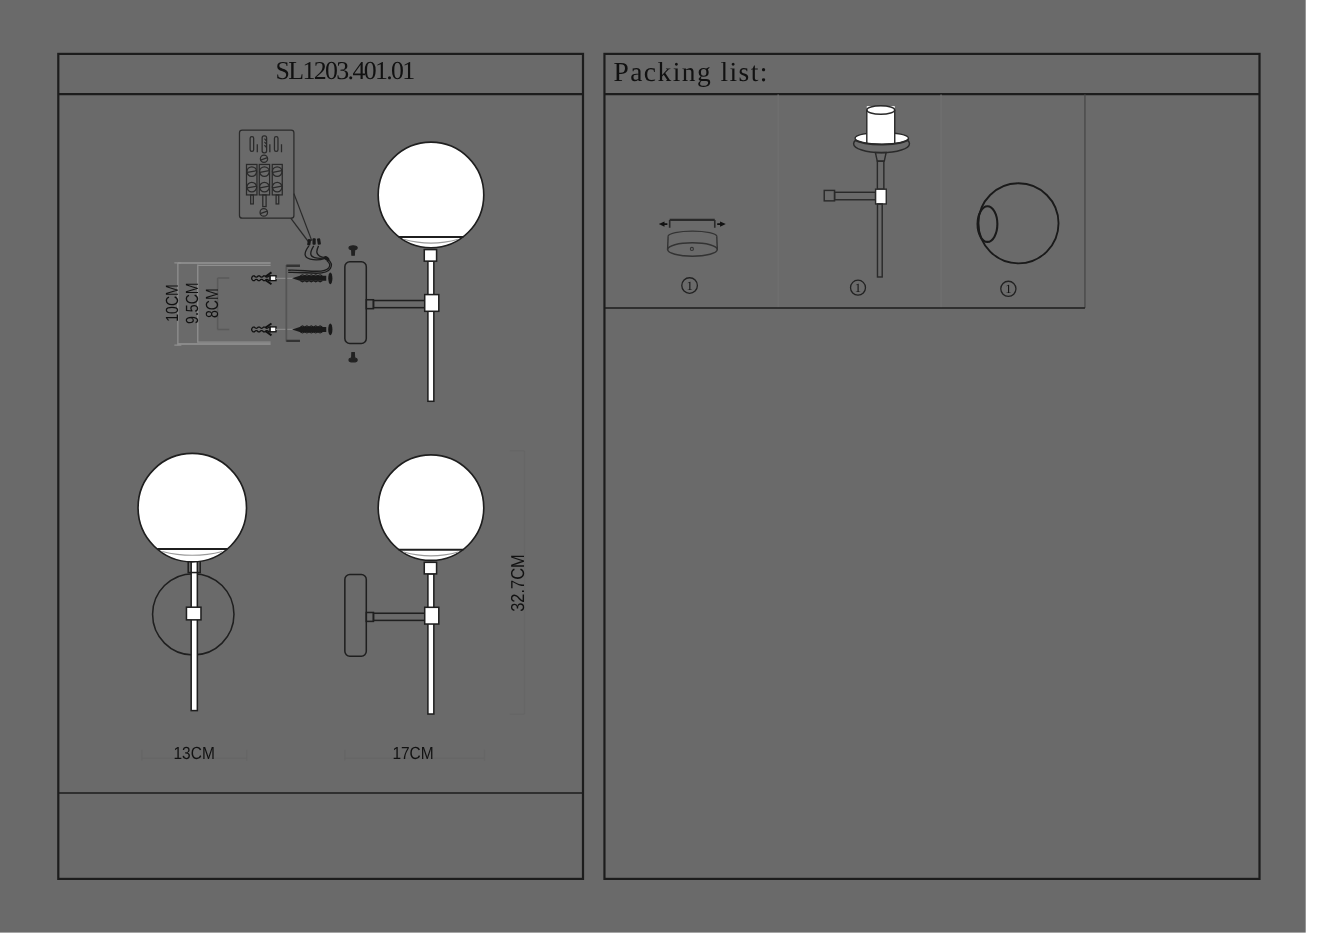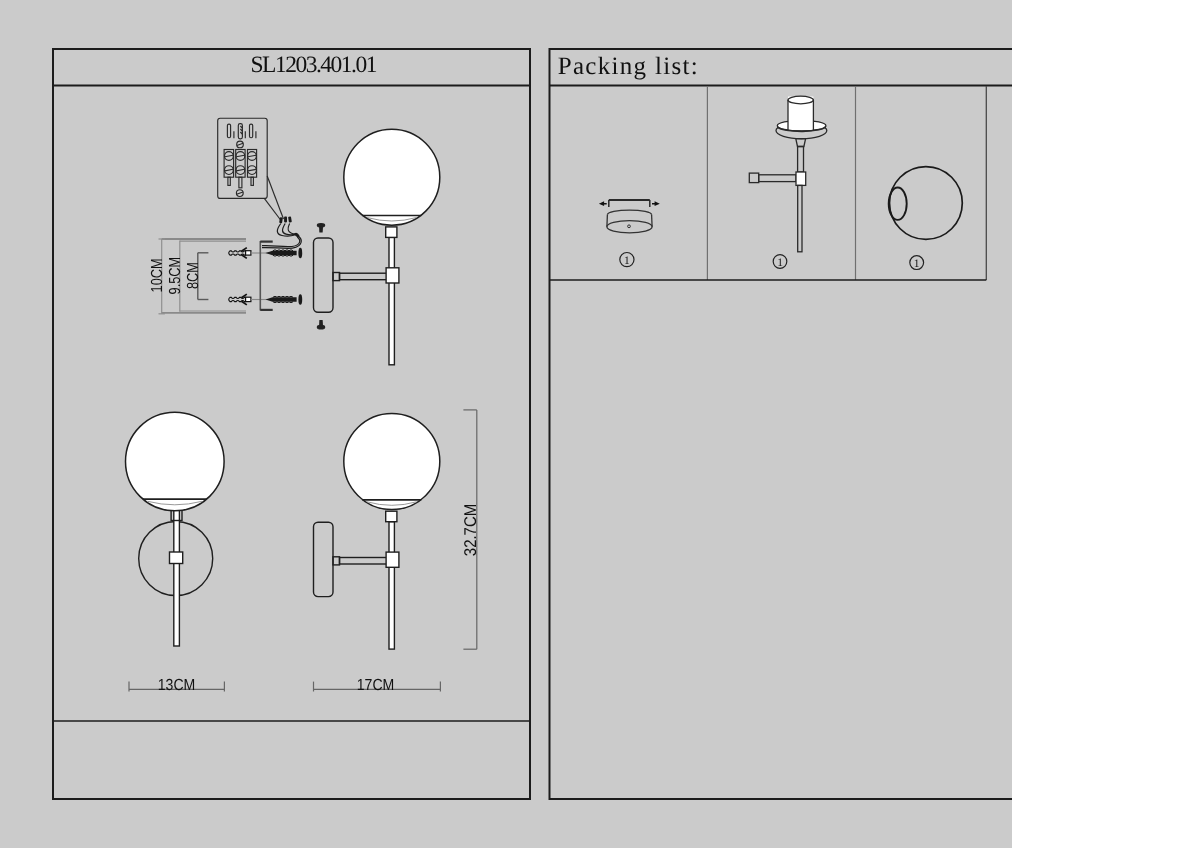--- a/index.html
+++ b/index.html
@@ -1,16 +1,16 @@
 <!DOCTYPE html>
 <html><head>
 <meta charset="utf-8">
 <style>
 html,body{margin:0;padding:0;background:#ffffff;}
-#page{position:relative;width:1012px;height:848px;background:#5eead4;overflow:hidden;-webkit-font-smoothing:antialiased;filter:grayscale(100%);}
+#page{position:relative;width:1187px;height:848px;background:#4d7c0f;overflow:hidden;-webkit-font-smoothing:antialiased;filter:grayscale(100%);}
 text{-webkit-font-smoothing:antialiased;text-rendering:geometricPrecision;}
 svg{position:absolute;left:0;top:0;}
 </style>
 </head>
 <body>
 <div id="page">
 <svg width="1200" height="848" viewBox="0 0 1200 848" fill="none">
 
 <g stroke="#1c1c1c" stroke-width="2" fill="none">
   <rect x="53" y="49" width="477" height="750"></rect>

